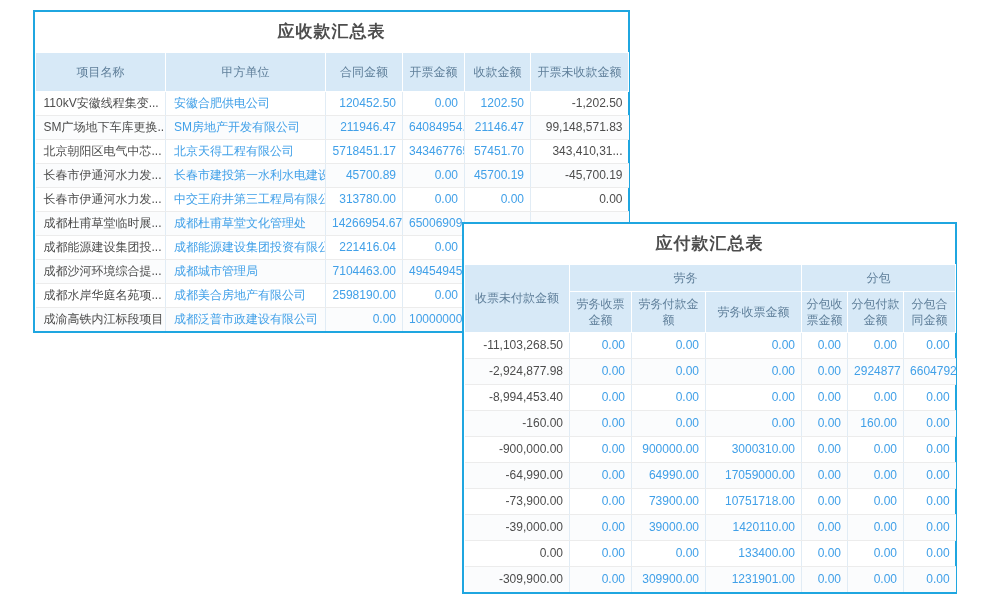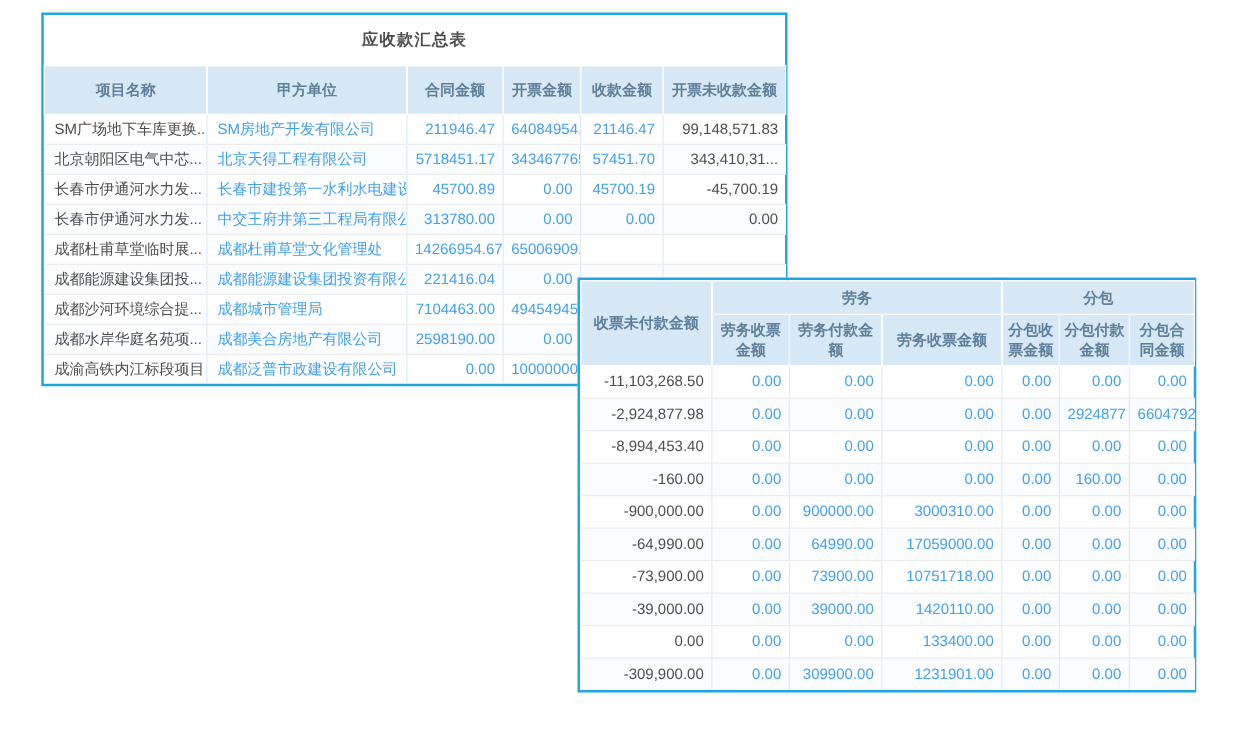--- a/index.html
+++ b/index.html
@@ -9,26 +9,26 @@
   }
   .panel{
     position:absolute;background:#fff;
     border:2px solid var(--panel-border,#1fa6e0);
     box-sizing:content-box;
   }
   .panel-receivables{left:33px;top:10px;width:593px;z-index:1;}
   .panel-payables{left:462px;top:222px;width:491px;z-index:2;}
   .panel-title{
     height:40px;line-height:40px;text-align:center;font-weight:bold;
-    font-size:13px;color:var(--dark-text,#4d4d4d);letter-spacing:1px;
+    font-size:17px;color:var(--dark-text,#4d4d4d);letter-spacing:1px;
   }
   table.grid{border-collapse:collapse;table-layout:fixed;width:100%;}
   table.grid thead th{
     background:var(--header-bg,#d7e9f7);color:var(--header-text,#5f7f9a);
-    font-weight:bold;font-size:12px;text-align:center;
+    font-weight:normal;font-size:12px;text-align:center;
     border:1px solid #ffffff;padding:3px 2px;line-height:1.35;
     overflow:hidden;
   }
   .panel-receivables thead th{height:32px;}
   .panel-payables tr.group-row th{height:20px;}
   .panel-payables tr.sub-row th{height:34px;vertical-align:middle;}
   table.grid tbody td{
     font-size:12px;padding:0 6px;white-space:nowrap;overflow:hidden;
     border-bottom:1px solid #ececec;border-right:1px solid #e1ecf5;
   }
@@ -63,20 +63,28 @@
           <th>项目名称</th>
           <th>甲方单位</th>
           <th>合同金额</th>
           <th>开票金额</th>
           <th>收款金额</th>
           <th>开票未收款金额</th>
         </tr>
       </thead>
       <tbody id="recv-body">
           <tr>
+            <td class="c-text">110kV安徽线程集变...</td>
+            <td class="c-link">安徽合肥供电公司</td>
+            <td class="c-num">120452.50</td>
+            <td class="c-num">0.00</td>
+            <td class="c-num">1202.50</td>
+            <td class="c-dark">-1,202.50</td>
+          </tr>
+          <tr>
             <td class="c-text">SM广场地下车库更换...</td>
             <td class="c-link">SM房地产开发有限公司</td>
             <td class="c-num">211946.47</td>
             <td class="c-num">64084954.6</td>
             <td class="c-num">21146.47</td>
             <td class="c-dark">99,148,571.83</td>
           </tr>
           <tr>
             <td class="c-text">北京朝阳区电气中芯...</td>
             <td class="c-link">北京天得工程有限公司</td>
@@ -139,20 +147,21 @@
             <td class="c-num">0.00</td>
             <td class="c-num">10000000.</td>
             <td class="c-num"></td>
             <td class="c-dark"></td>
           </tr>
         </tbody>
     </table>
   </section>
 
   <section class="panel panel-payables">
+    <div class="panel-title">应付款汇总表</div>
     <table class="grid">
       <colgroup>
         <col style="width:105px">
           <col style="width:62px">
           <col style="width:74px">
           <col style="width:96px">
         <col style="width:46px">
           <col style="width:56px">
           <col style="width:52px">
       </colgroup>

